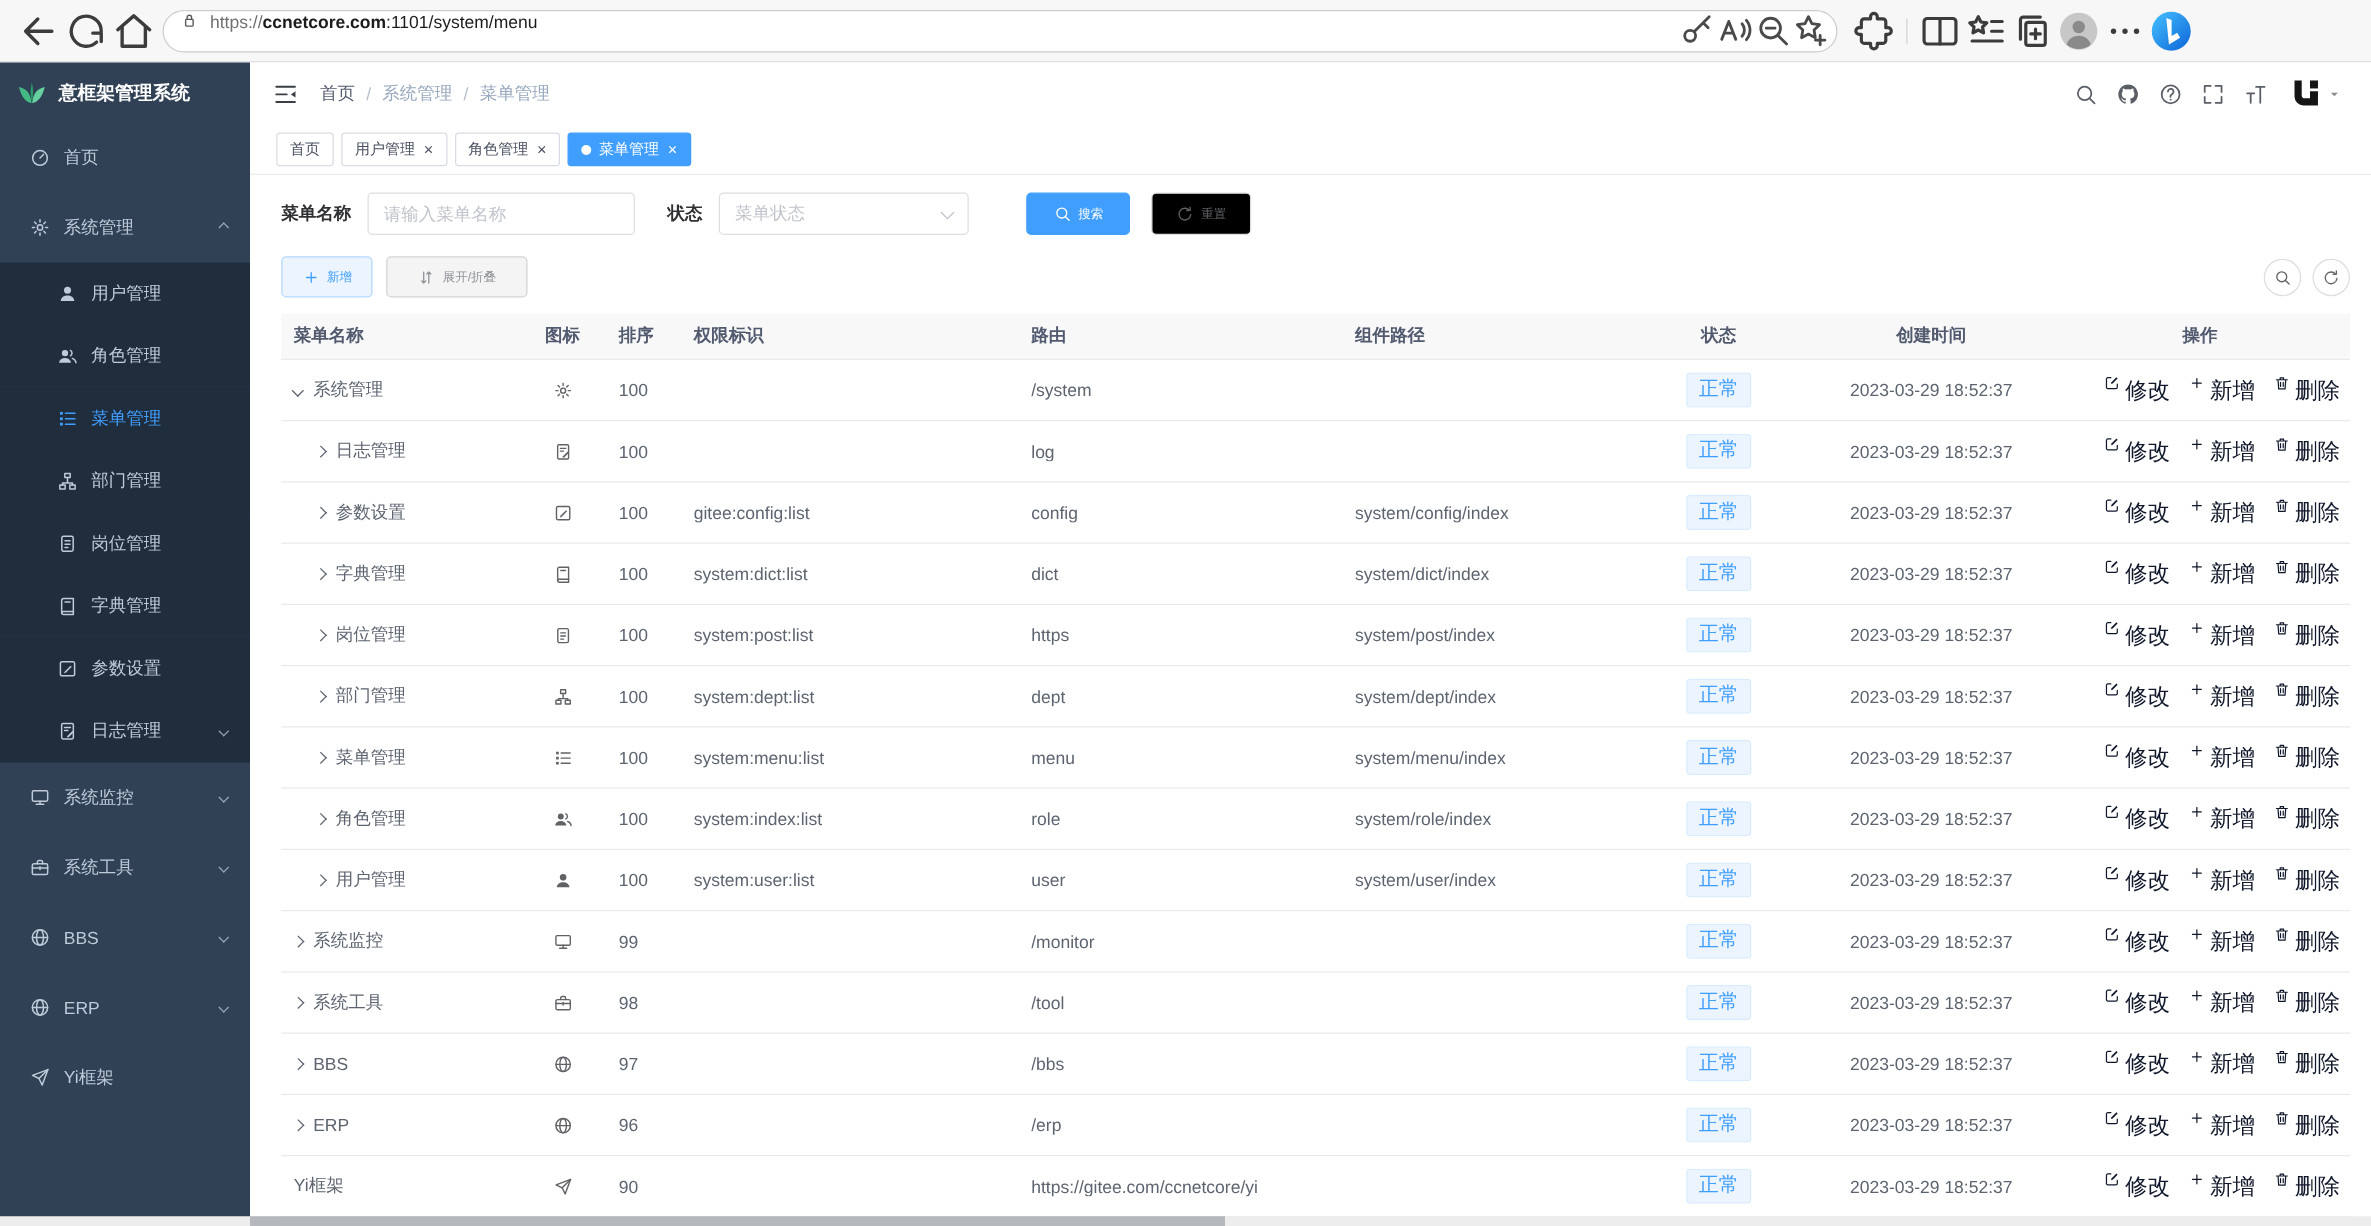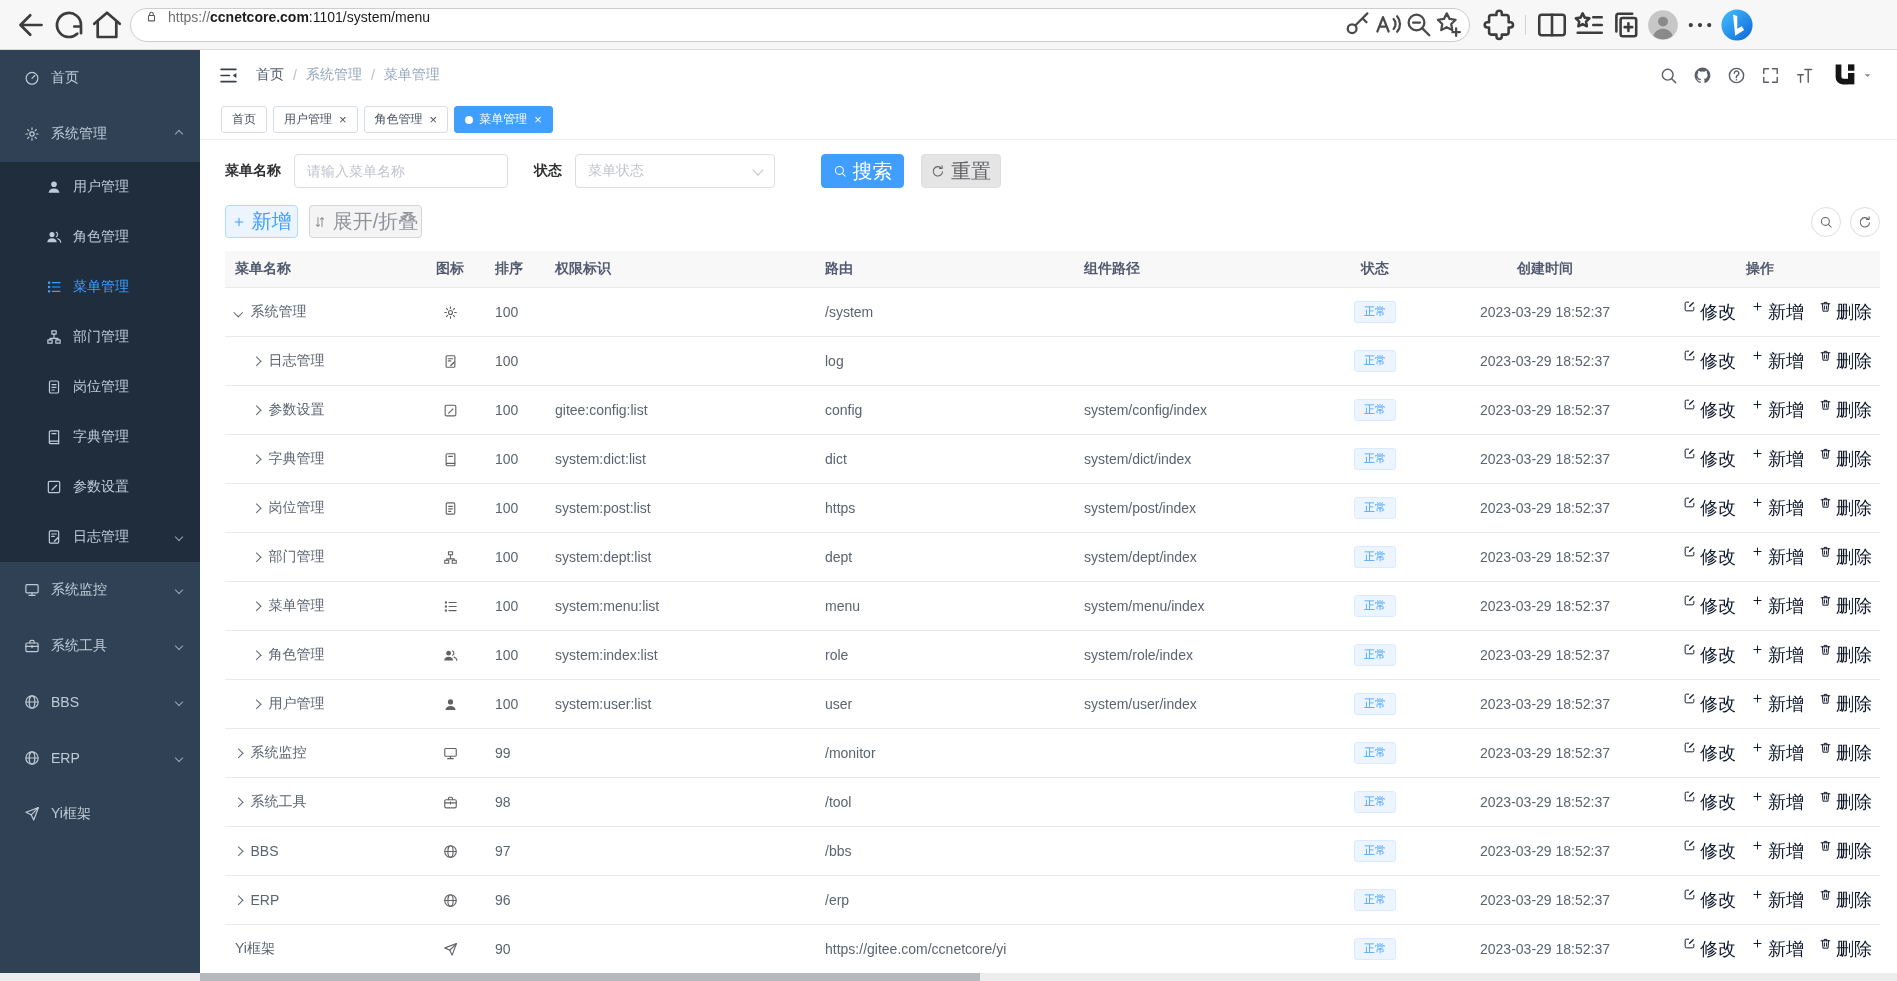--- a/index.html
+++ b/index.html
@@ -52,45 +52,45 @@
   .dot{width:8px;height:8px;border-radius:50%;background:#fff;margin-right:6px}
   .x{margin-left:7px;font-size:13px;line-height:1}
   
   .content{padding:14px 17px 0 25px;position:relative;flex:1}
   .filters{display:flex;align-items:center}
   .f-label{font-size:14px;font-weight:bold;color:#303133;margin-right:13px;white-space:nowrap}
   .inp{width:214px;height:34px;border:1px solid #dcdee2;border-radius:4px;padding:0 12px;font-size:14px;color:#606266;background:#fff;margin-right:26px;outline:none;font-family:inherit}
   .inp::placeholder{color:#c0c4cc}
   .sel{width:200px;height:34px;border:1px solid #dcdee2;border-radius:4px;display:flex;align-items:center;justify-content:space-between;padding:0 12px;font-size:14px;color:#c0c4cc;background:#fff;cursor:pointer}
   .sel .chev{width:8px;height:8px;border-width:1.2px;color:#c0c4cc;margin-top:-3px}
-  .btn{height:34px;border-radius:4px;font-size:20px;display:inline-flex;align-items:center;justify-content:center;cursor:pointer;white-space:nowrap}
+  .btn{height:34px;border-radius:4px;font-size:10px;display:inline-flex;align-items:center;justify-content:center;cursor:pointer;white-space:nowrap}
   .btn .ic{margin-right:6px;font-size:14px}
   .btn-search{background:#409eff;color:#fff;border:1px solid #409eff;width:83px;margin-left:46px}
-  .btn-reset{background:#e5e5e5;color:#606266;border:1px solid #dcdee2;width:80px;margin-left:17px}
+  .btn-reset{background:#000000;color:#606266;border:1px solid #dcdee2;width:80px;margin-left:17px}
   .toolbar{display:flex;align-items:center;margin-top:17px}
   .btn-add{background:#ecf5ff;color:#409eff;border:1px solid #b3d8ff;width:73px;height:33px}
   .btn-expand{background:#f4f4f5;color:#909399;border:1px solid #d3d4d6;width:113px;height:33px;margin-left:11px}
   .circle-btns{margin-left:auto;display:flex;gap:9px}
   .cbtn{width:30px;height:30px;border-radius:50%;border:1px solid #dcdee2;display:flex;align-items:center;justify-content:center;color:#606266;font-size:14px;background:#fff;cursor:pointer}
   
   .gridcols{display:grid;grid-template-columns:195px 60px 75px 270px 259px 216px 150px 190px minmax(0,1fr)}
   .table{margin-top:13px;font-size:14px}
   .thead{height:37px;background:#f8f8f9;color:#515a6e;font-weight:bold;align-items:center;border-bottom:1px solid #e8eaec}
   .th{padding:0}
   .th.a-l10{padding-left:10px}.th.a-l15{padding-left:15px}.th.a-c{text-align:center}
   .tr{height:49px;align-items:center;border-bottom:1px solid #e8eaec;color:#5c6470}
   .td{white-space:nowrap;overflow:hidden;text-overflow:ellipsis}
   .c-name{display:flex;align-items:center;padding-left:10px}
   .c-name.child{padding-left:28px}
   .tch{width:6.5px;height:6.5px;border-width:1.5px;color:#5c6470;margin-right:9px;cursor:pointer;flex:none}
   .c-icon{display:flex;justify-content:center}
   .t-ic{font-size:15px;color:#606266}
   .c-sort{padding-left:15px}
   .c-status,.c-time{text-align:center}
-  .tag-st{display:inline-block;padding:3px 9px;background:#ecf5ff;border:1px solid #d9ecff;border-radius:3px;color:#409eff;font-size:11px;line-height:1.25}
+  .tag-st{display:inline-block;padding:3px 9px;background:#ecf5ff;border:1px solid #d9ecff;border-radius:3px;color:#409eff;font-size:16px;line-height:1.25}
   .c-acts{display:flex;justify-content:flex-end;gap:15px;padding-right:8px;overflow:visible}
   .act{display:inline-flex;align-items:flex-start;color:#0f172a;font-size:18px;cursor:pointer;gap:4px;white-space:nowrap}
   .a-ic{font-size:13px}
   
   .hscroll{position:absolute;left:0;bottom:0;width:1897px;height:8px;background:#ededed;z-index:5}
   .hthumb{position:absolute;left:200px;top:0;width:780px;height:8px;background:#b5b8bc;cursor:pointer}
 </style>
 </head>
 <body>
 
@@ -201,20 +201,30 @@
           <circle cx="12" cy="12" r="11" fill="url(#bgg)" stroke="none"></circle>
           <path fill="#fff" stroke="none" d="M9.2 4.5l3 1.1v9.1l3.2-1.9 1.6 2.8-6.3 3.9z"></path>
         </svg>
       </span>
     </div>
 </div>
 
 <div class="app">
 
   <div class="sidebar">
+    <div class="logo">
+      <span class="ic">
+          <svg viewBox="0 0 24 24" fill="none" stroke="currentColor" stroke-width="1.8" stroke-linecap="round" stroke-linejoin="round">
+            <path fill="#43b984" stroke="none" d="M11.2 19.6C4.8 17.8 3.4 11 2 7.2c5.6 1 9 4.6 9.8 12.4z"></path>
+            <path fill="#66d19e" stroke="none" d="M12.8 19.6c6.4-1.8 7.8-8.6 9.2-12.4-5.6 1-9 4.6-9.8 12.4z"></path>
+            <path fill="#2e9e6b" stroke="none" d="M12 18.6c-1.6-6.4-.8-11 0-14.6.8 3.6 1.6 8.2 0 14.6z"></path>
+          </svg>
+        </span>
+      <span class="logo-text">意框架管理系统</span>
+    </div>
     <div>
         <div class="s-item">
           <span class="ic s-ic">
             <svg viewBox="0 0 24 24" fill="none" stroke="currentColor" stroke-width="1.8" stroke-linecap="round" stroke-linejoin="round">
               <circle cx="12" cy="12.5" r="8.8"></circle>
               <path d="M12 12.5l4.2-4.2M12 12.5h.01"></path>
             </svg>
           </span>
           <span class="s-lb">首页</span>
         </div>

